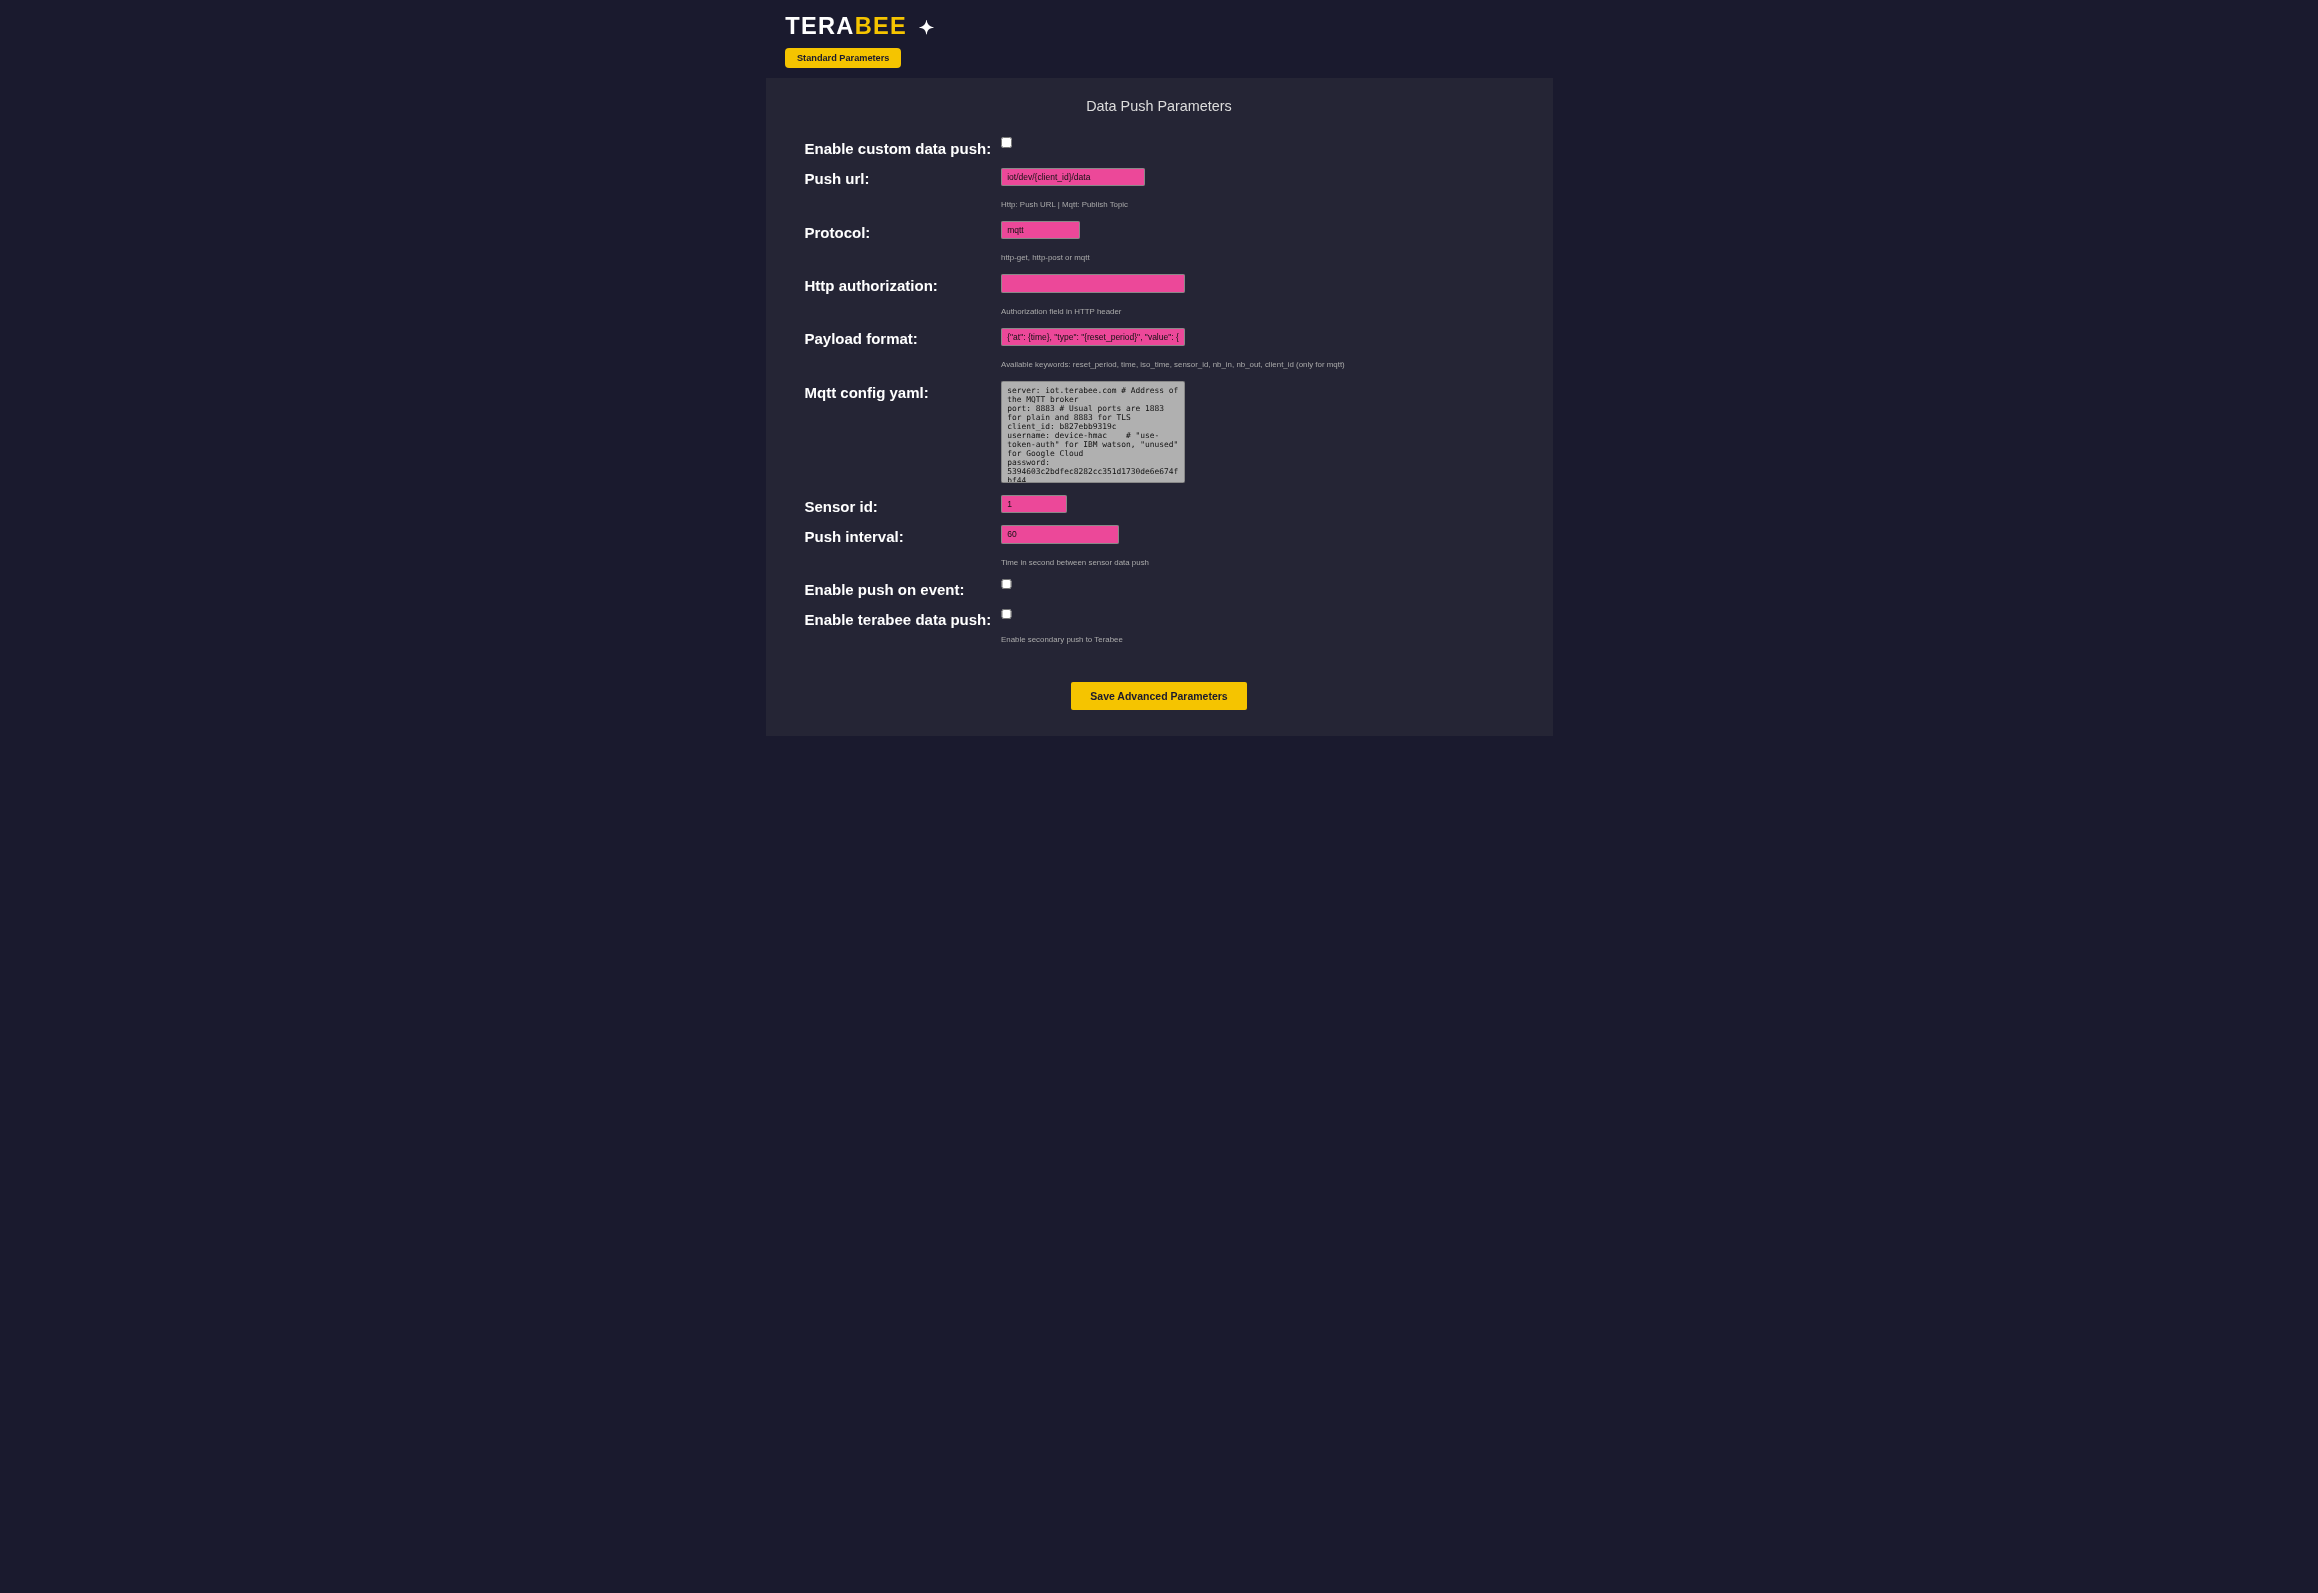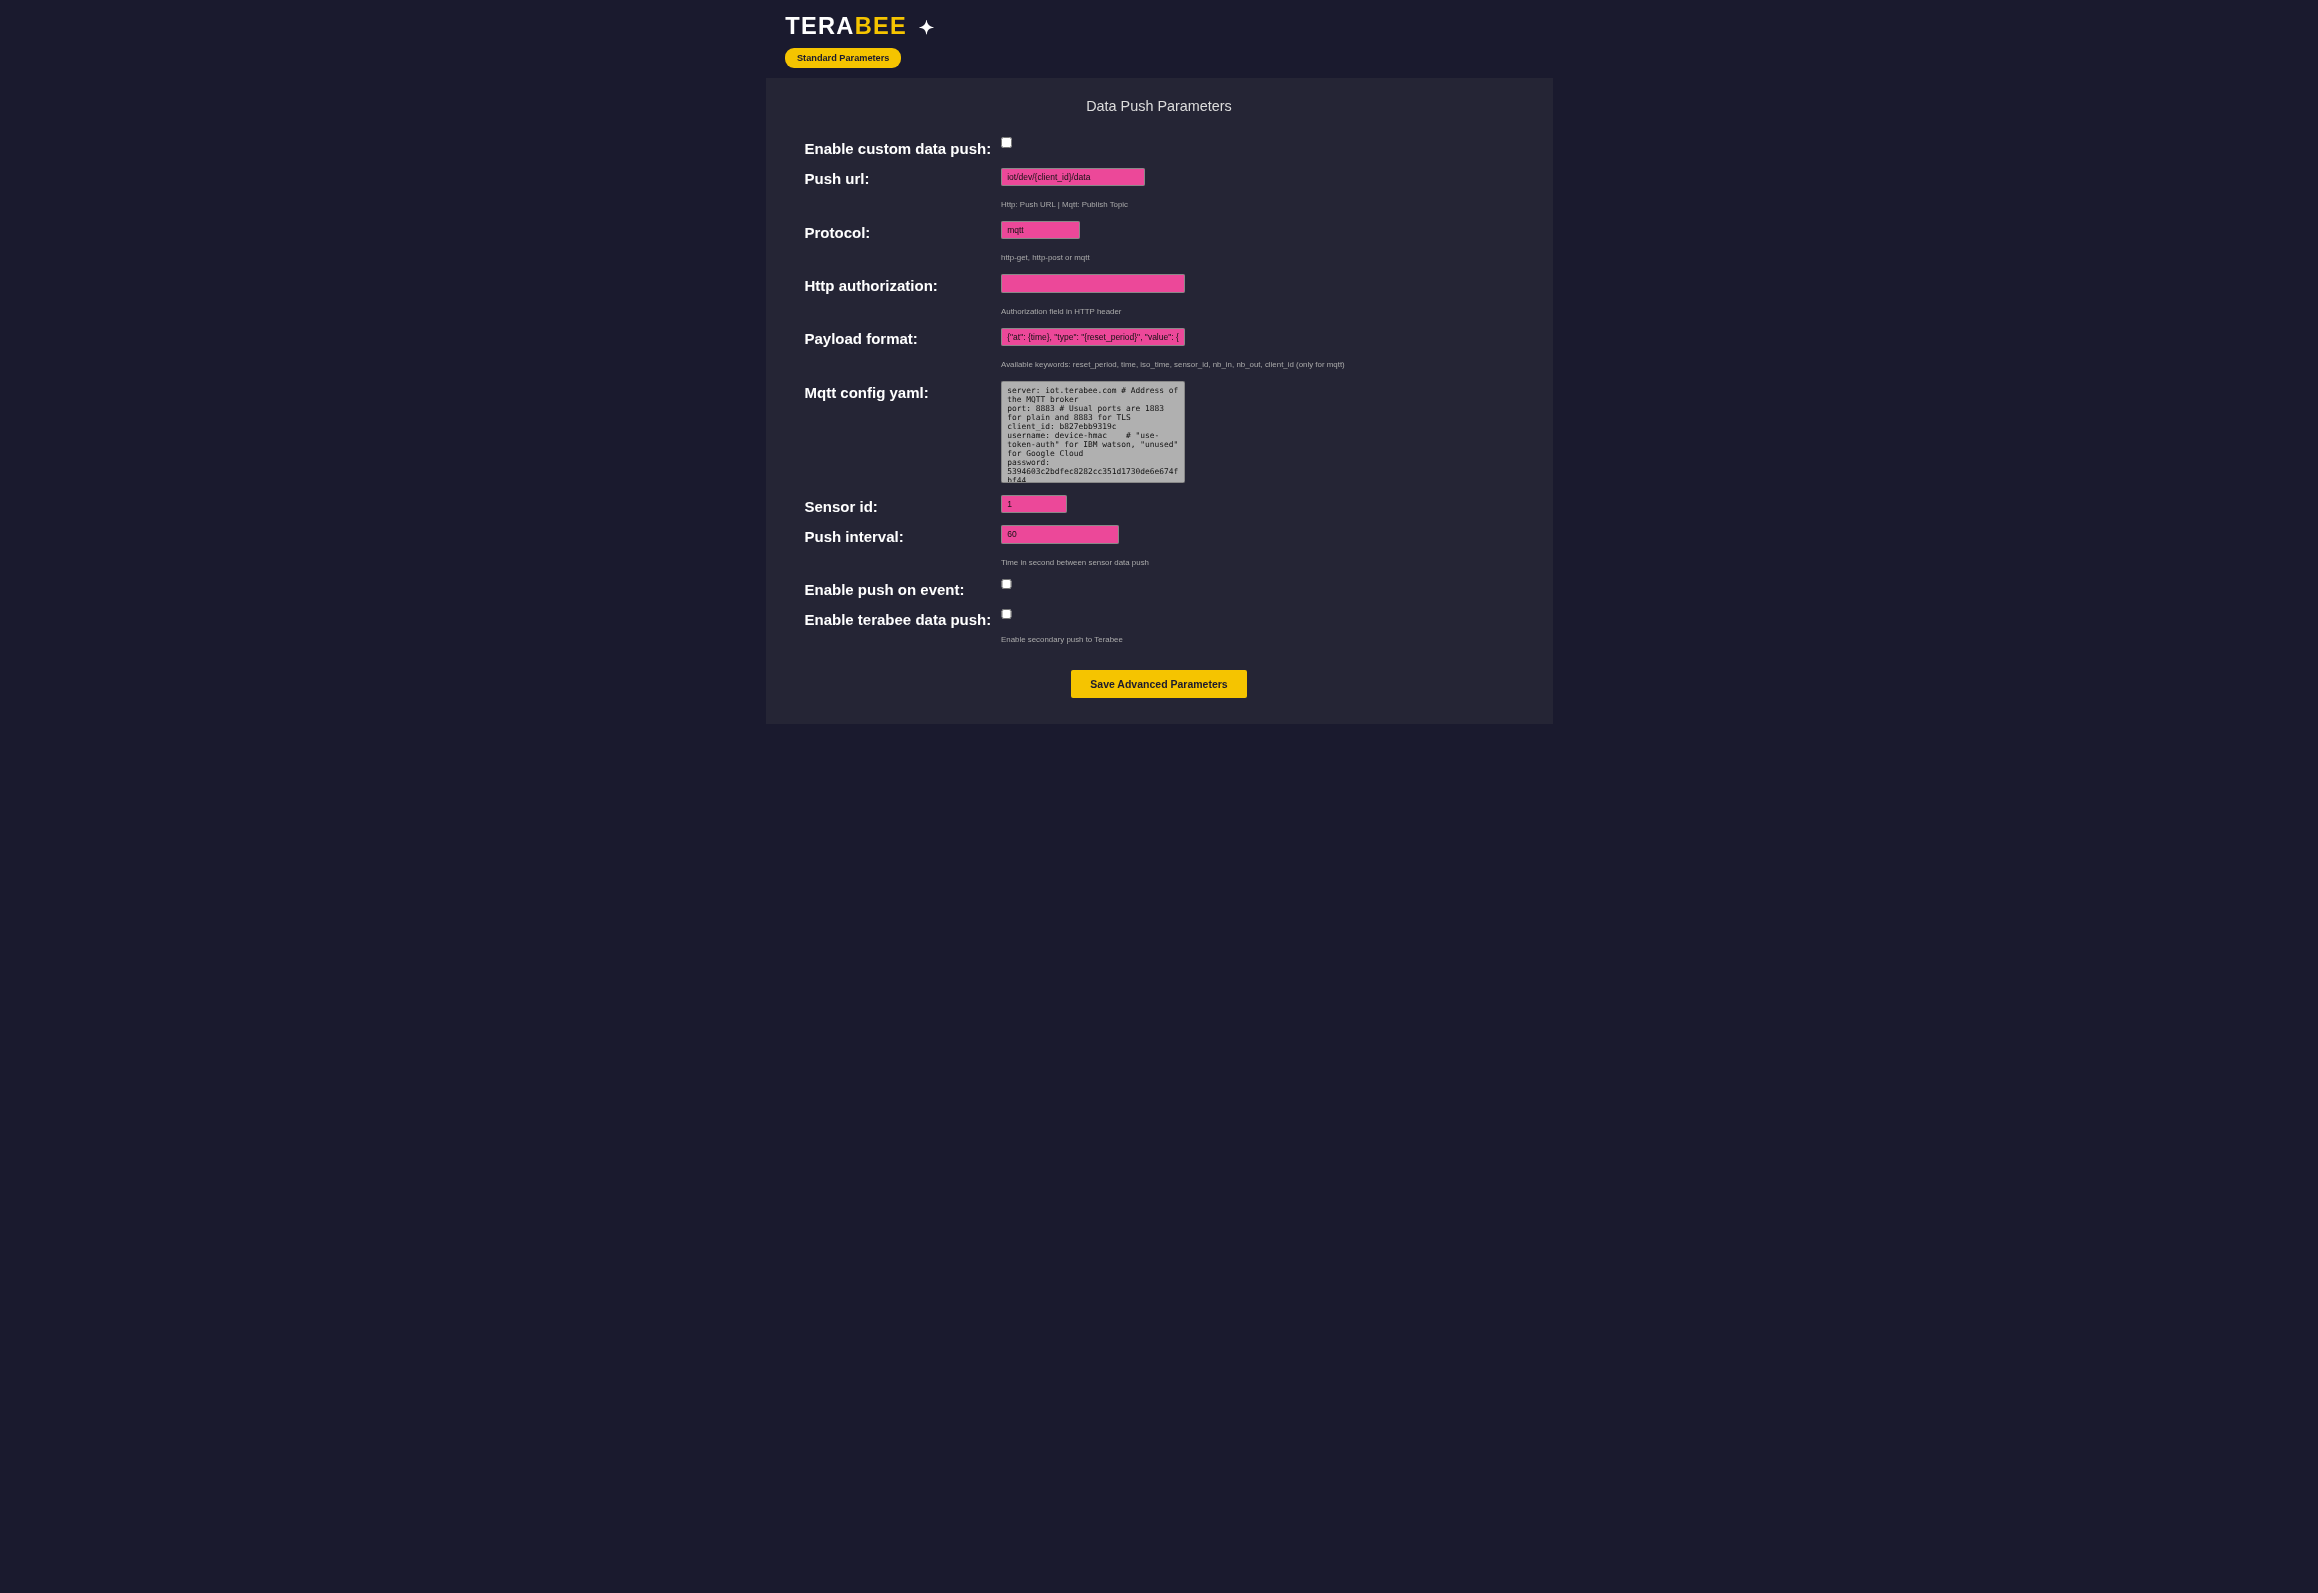--- a/index.html
+++ b/index.html
@@ -49,21 +49,21 @@
       font-size: 18.4px;
     }
 
     .standard-params-btn {
       background-color: #f5c400;
       color: #1a1a2e;
       border: none;
       padding: 5.2px 11.8px;
       font-size: 9.2px;
       font-weight: bold;
-      border-radius: 9px;
+      border-radius: 4px;
       cursor: pointer;
       display: inline-block;
     }
 
     
     .page-title-section {
       background-color: #1a1a2e;
       text-align: center;
       padding: 19.7px 19.7px 16.4px 19.7px;
       border-bottom: 0.7px solid #444;
@@ -174,21 +174,21 @@
 
     input[type="checkbox"] {
       width: 10.5px;
       height: 10.5px;
       accent-color: #555;
       cursor: pointer;
     }
 
     .save-btn-row {
       text-align: center;
-      margin-top: 18px;
+      margin-top: 30px;
     }
 
     .save-btn {
       background-color: #f5c400;
       color: #1a1a2e;
       border: none;
       padding: 7.9px 19.7px;
       font-size: 10.5px;
       font-weight: bold;
       border-radius: 2px;

